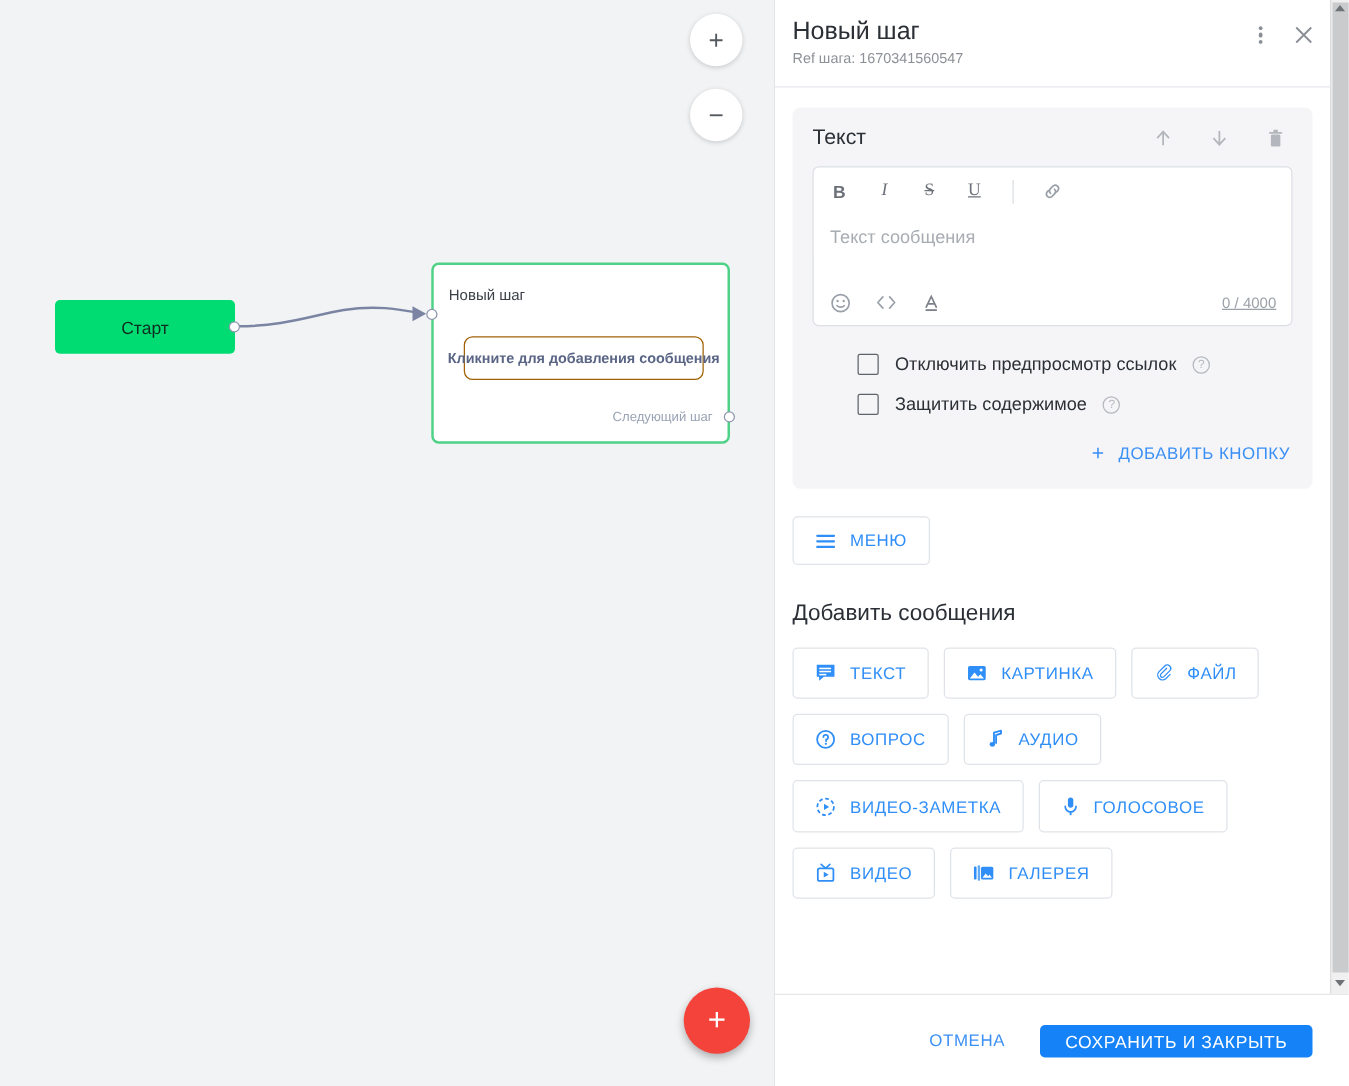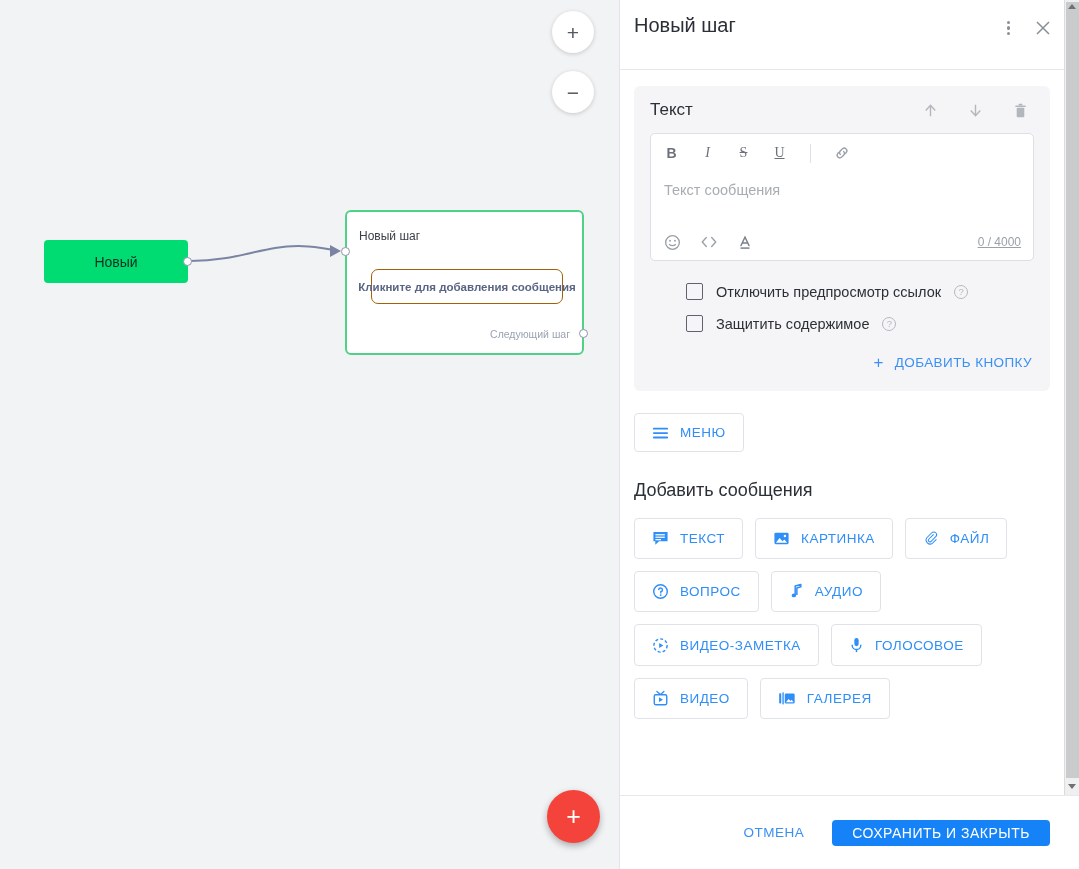--- a/index.html
+++ b/index.html
@@ -261,21 +261,21 @@
 <div class="app">
 
   <div class="canvas">
 
     <svg class="edge-svg">
       <path d="M 190,261 C 228,261 250,252 275,248 C 300,244 318,247 338,251" fill="none" stroke="#7b85a3" stroke-width="2"></path>
       <path d="M 330,245 L 341,251 L 330,257 Z" fill="#7b85a3"></path>
     </svg>
 
     <div class="start-node">
-      <span>Новый</span>
+      <span>Старт</span>
     </div>
     <div class="port port-start-out"></div>
 
     <div class="step-node">
       <div class="step-title">Новый шаг</div>
       <div class="step-msg-btn">Кликните для добавления сообщения</div>
       <div class="step-next-label">Следующий шаг</div>
     </div>
     <div class="port port-step-in"></div>
     <div class="port port-step-out"></div>
@@ -289,20 +289,21 @@
 
     <button class="fab">
       <span class="glyph">+</span>
     </button>
   </div>
 
   <div class="panel">
 
     <div class="panel-header">
       <div class="panel-title">Новый шаг</div>
+      <div class="panel-sub">Ref шага: 1670341560547</div>
       <div class="hdr-actions">
         <button class="icon-btn">
           <span class="kebab">
               <span></span>
               <span></span>
               <span></span>
             </span>
         </button>
         <button class="icon-btn">
           <svg width="20" height="20" viewBox="0 0 20 20">

